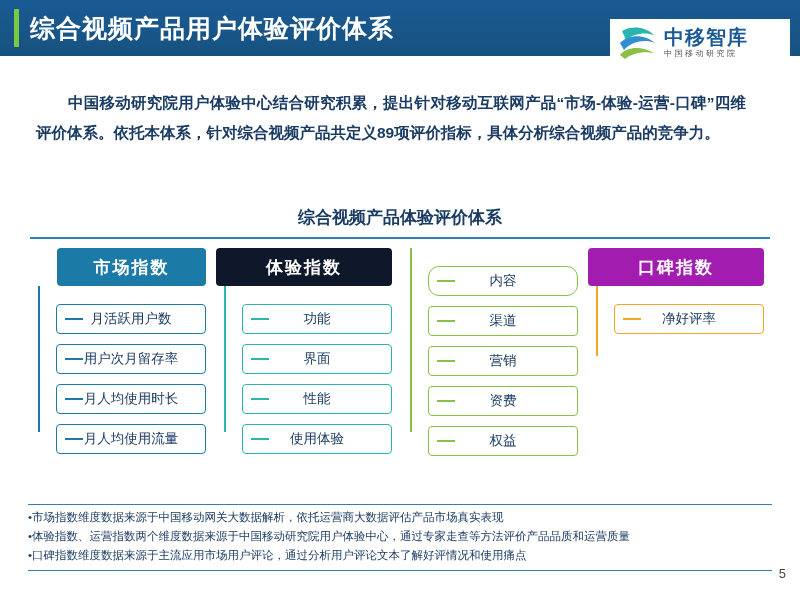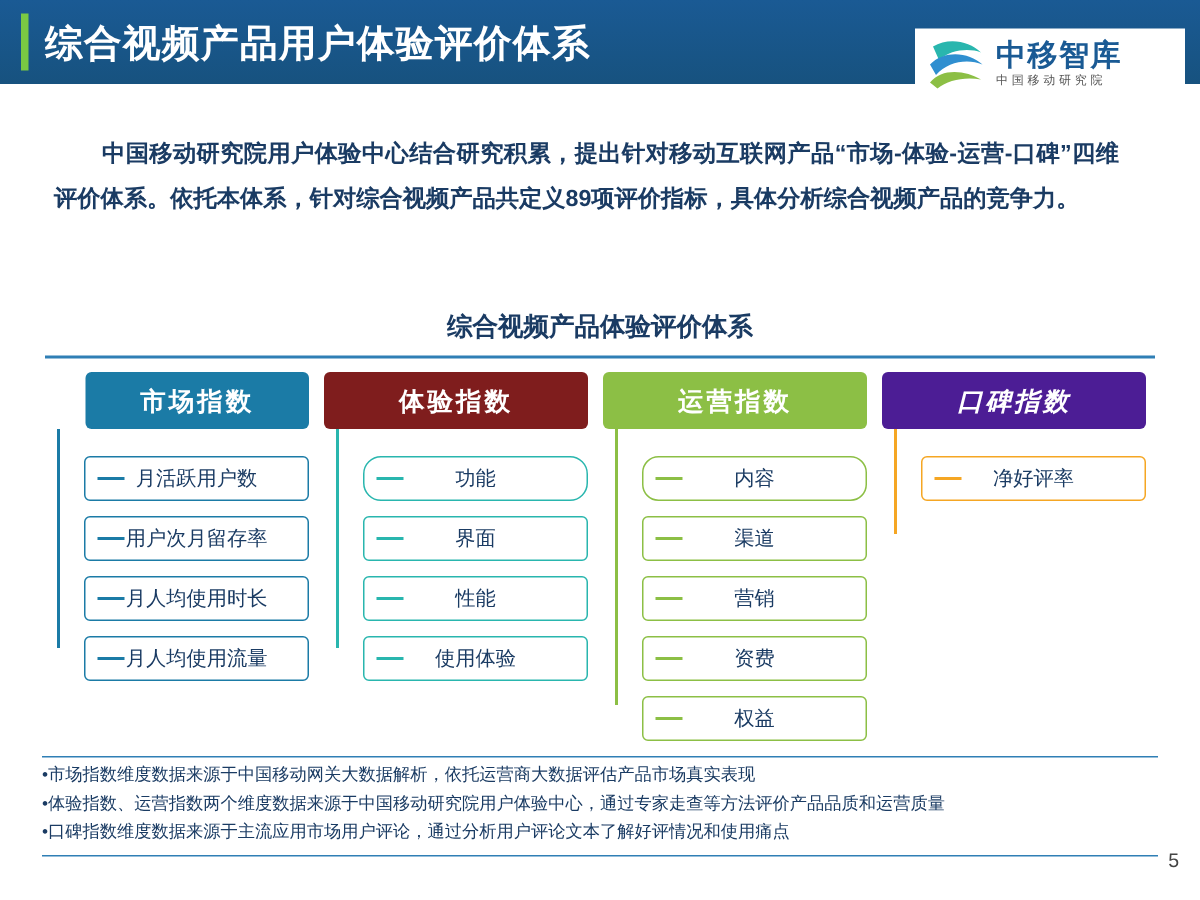--- a/index.html
+++ b/index.html
@@ -259,45 +259,44 @@
           <span>月人均使用时长</span>
         </div>
       <div class="leaf" style="border-color: rgb(27, 123, 166);">
           <span class="stub" style="background: rgb(27, 123, 166); top: 13px;"></span>
           <span>月人均使用流量</span>
         </div>
     </div>
   </div>
 
   <div class="col c1">
-    <div class="col-head" style="background: #7f1d1d;">体验指数</div>
+    <div class="col-head" style="background: #0f172a;">体验指数</div>
     <div class="leaf-list">
       <div class="top-stub" style="background: rgb(41, 182, 174);"></div>
       <div class="spine" style="background: rgb(41, 182, 174); height: 128px;"></div>
-      <div class="leaf" style="border-color: rgb(41, 182, 174); border-radius: 12px;">
+      <div class="leaf" style="border-color: rgb(41, 182, 174);">
           <span class="stub" style="background: rgb(41, 182, 174); top: 13px;"></span>
           <span>功能</span>
         </div>
       <div class="leaf" style="border-color: rgb(41, 182, 174);">
           <span class="stub" style="background: rgb(41, 182, 174); top: 13px;"></span>
           <span>界面</span>
         </div>
       <div class="leaf" style="border-color: rgb(41, 182, 174);">
           <span class="stub" style="background: rgb(41, 182, 174); top: 13px;"></span>
           <span>性能</span>
         </div>
       <div class="leaf" style="border-color: rgb(41, 182, 174); font-family: Liberation Serif, serif;">
           <span class="stub" style="background: rgb(41, 182, 174); top: 13px;"></span>
           <span>使用体验</span>
         </div>
     </div>
   </div>
 
   <div class="col c2">
-    <div class="col-head" style="background: rgb(140, 191, 69);">运营指数</div>
     <div class="leaf-list">
       <div class="top-stub" style="background: rgb(140, 191, 69);"></div>
       <div class="spine" style="background: rgb(140, 191, 69); height: 166px;"></div>
       <div class="leaf" style="border-color: rgb(140, 191, 69); border-radius: 11px;">
           <span class="stub" style="background: rgb(140, 191, 69); top: 13px;"></span>
           <span>内容</span>
         </div>
       <div class="leaf" style="border-color: rgb(140, 191, 69);">
           <span class="stub" style="background: rgb(140, 191, 69); top: 13px;"></span>
           <span>渠道</span>
@@ -311,21 +310,21 @@
           <span>资费</span>
         </div>
       <div class="leaf" style="border-color: rgb(140, 191, 69);">
           <span class="stub" style="background: rgb(140, 191, 69); top: 13px;"></span>
           <span>权益</span>
         </div>
     </div>
   </div>
 
   <div class="col c3">
-    <div class="col-head" style="background: #4c1d95; font-style: italic;">口碑指数</div>
+    <div class="col-head" style="background: #a21caf;">口碑指数</div>
     <div class="leaf-list">
       <div class="top-stub" style="background: rgb(245, 166, 35);"></div>
       <div class="spine" style="background: rgb(245, 166, 35); height: 52px;"></div>
       <div class="leaf" style="border-color: rgb(245, 166, 35);">
           <span class="stub" style="background: rgb(245, 166, 35); top: 13px;"></span>
           <span>净好评率</span>
         </div>
     </div>
   </div>
 

